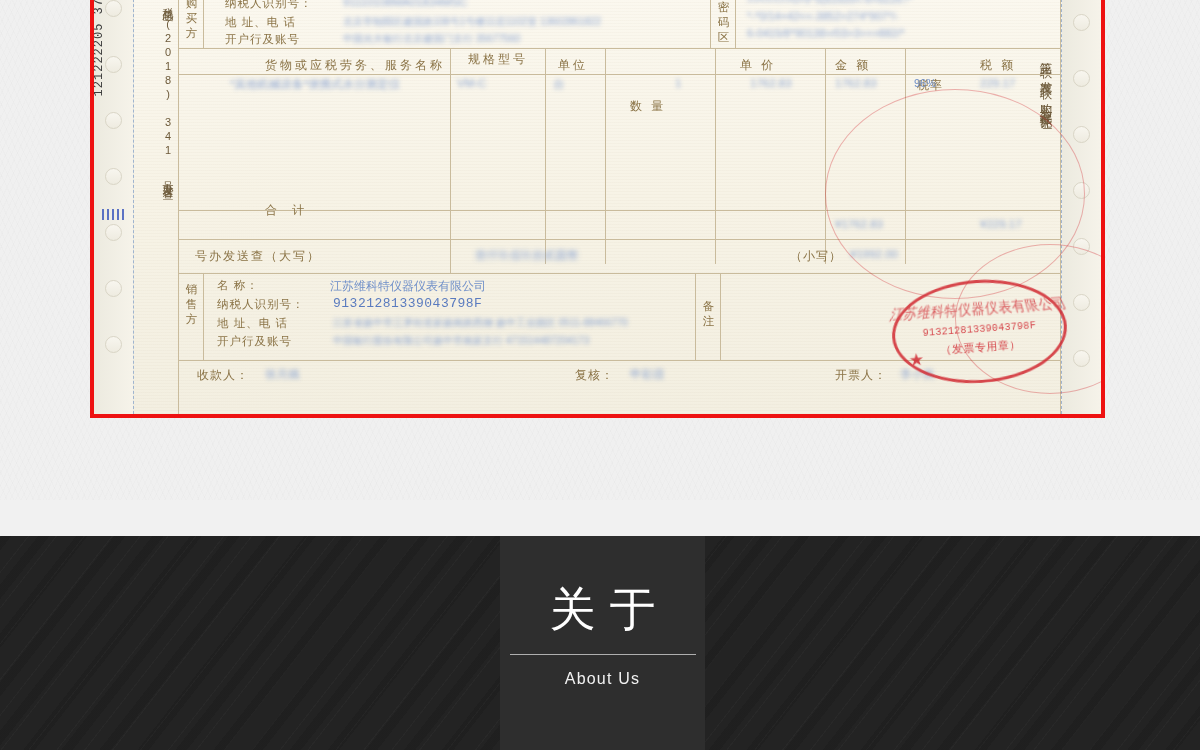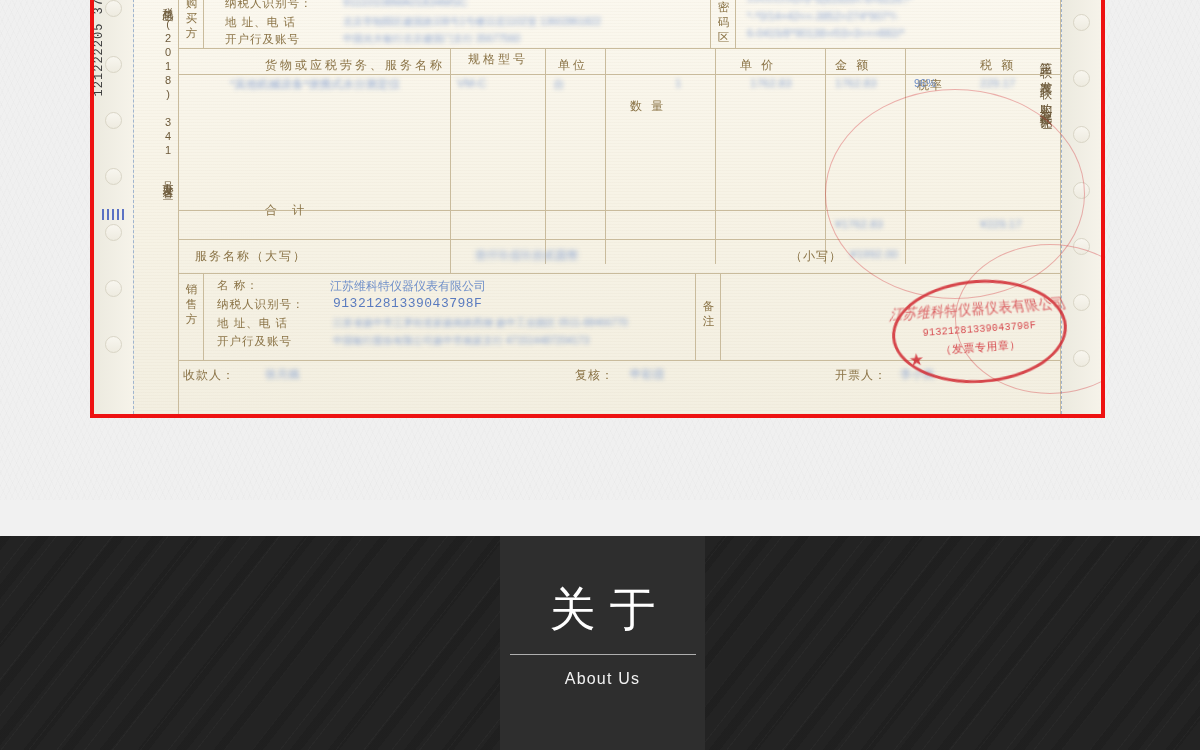--- a/index.html
+++ b/index.html
@@ -241,21 +241,21 @@
       <div class="blurval" style="left:615px; top:83px;">1762.83</div>
       <div class="blurval" style="left:700px; top:83px;">1762.83</div>
       <div class="cellval" style="left:779px; top:83px; font-size:11px;">96%</div>
       <div class="blurval" style="left:845px; top:83px;">229.17</div>
 
       <div class="cellhead" style="left:130px; top:208px; letter-spacing:6px;">合          计</div>
       <div class="blurval" style="left:700px; top:224px;">¥1762.83</div>
       <div class="blurval" style="left:845px; top:224px;">¥229.17</div>
 
       <div class="vline" style="left:315px; top:245px; height:34px;"></div>
-      <div class="cellhead" style="left:60px; top:254px; letter-spacing:2px;">服务名称（大写）</div>
+      <div class="cellhead" style="left:60px; top:254px; letter-spacing:2px;">号办发送查（大写）</div>
       <div class="blurval strong" style="left:340px; top:254px;">壹仟玖佰玖拾贰圆整</div>
       <div class="cellhead" style="left:655px; top:254px; letter-spacing:1px;">（小写）</div>
       <div class="blurval" style="left:715px; top:254px;">¥1992.00</div>
 
       <div class="vline" style="left:68px; top:279px; height:87px;"></div>
       <div class="vline" style="left:560px; top:279px; height:87px;"></div>
       <div class="vline" style="left:585px; top:279px; height:87px;"></div>
 
       <div class="sideLabel" style="left:48px; top:288px;">销<br>售<br>方</div>
       <div class="sideLabel" style="left:565px; top:305px;">备<br>注</div>
@@ -265,21 +265,21 @@
 
       <div class="cellhead" style="left:82px; top:303px; font-size:11.5px; letter-spacing:1px;">纳税人识别号：</div>
       <div class="crisp" style="left:198px; top:302px;">91321281339043798F</div>
 
       <div class="cellhead" style="left:82px; top:322px; font-size:11.5px; letter-spacing:1px;">地  址、电  话</div>
       <div class="blurval" style="left:198px; top:322px; font-size:10px;">江苏省扬中市三茅街道新扬南路西侧 扬中工业园区 0511-88466770</div>
 
       <div class="cellhead" style="left:82px; top:340px; font-size:11.5px; letter-spacing:1px;">开户行及账号</div>
       <div class="blurval" style="left:198px; top:340px; font-size:10px;">中国银行股份有限公司扬中市南新支行 471514487204173</div>
 
-      <div class="cellhead" style="left:48px; top:373px; letter-spacing:1px;">收款人：</div>
+      <div class="cellhead" style="left:62px; top:373px; letter-spacing:1px;">收款人：</div>
       <div class="blurval" style="left:130px; top:373px;">张月娥</div>
 
       <div class="cellhead" style="left:440px; top:373px; letter-spacing:1px;">复核：</div>
       <div class="blurval" style="left:495px; top:373px;">申彩霞</div>
 
       <div class="cellhead" style="left:700px; top:373px; letter-spacing:1px;">开票人：</div>
       <div class="blurval" style="left:765px; top:373px;">李小英</div>
 
       <div class="stamp-arc" style="left:690px; top:95px; width:260px; height:210px;"></div>
       <div class="stamp-arc" style="left:820px; top:250px; width:190px; height:150px;"></div>

